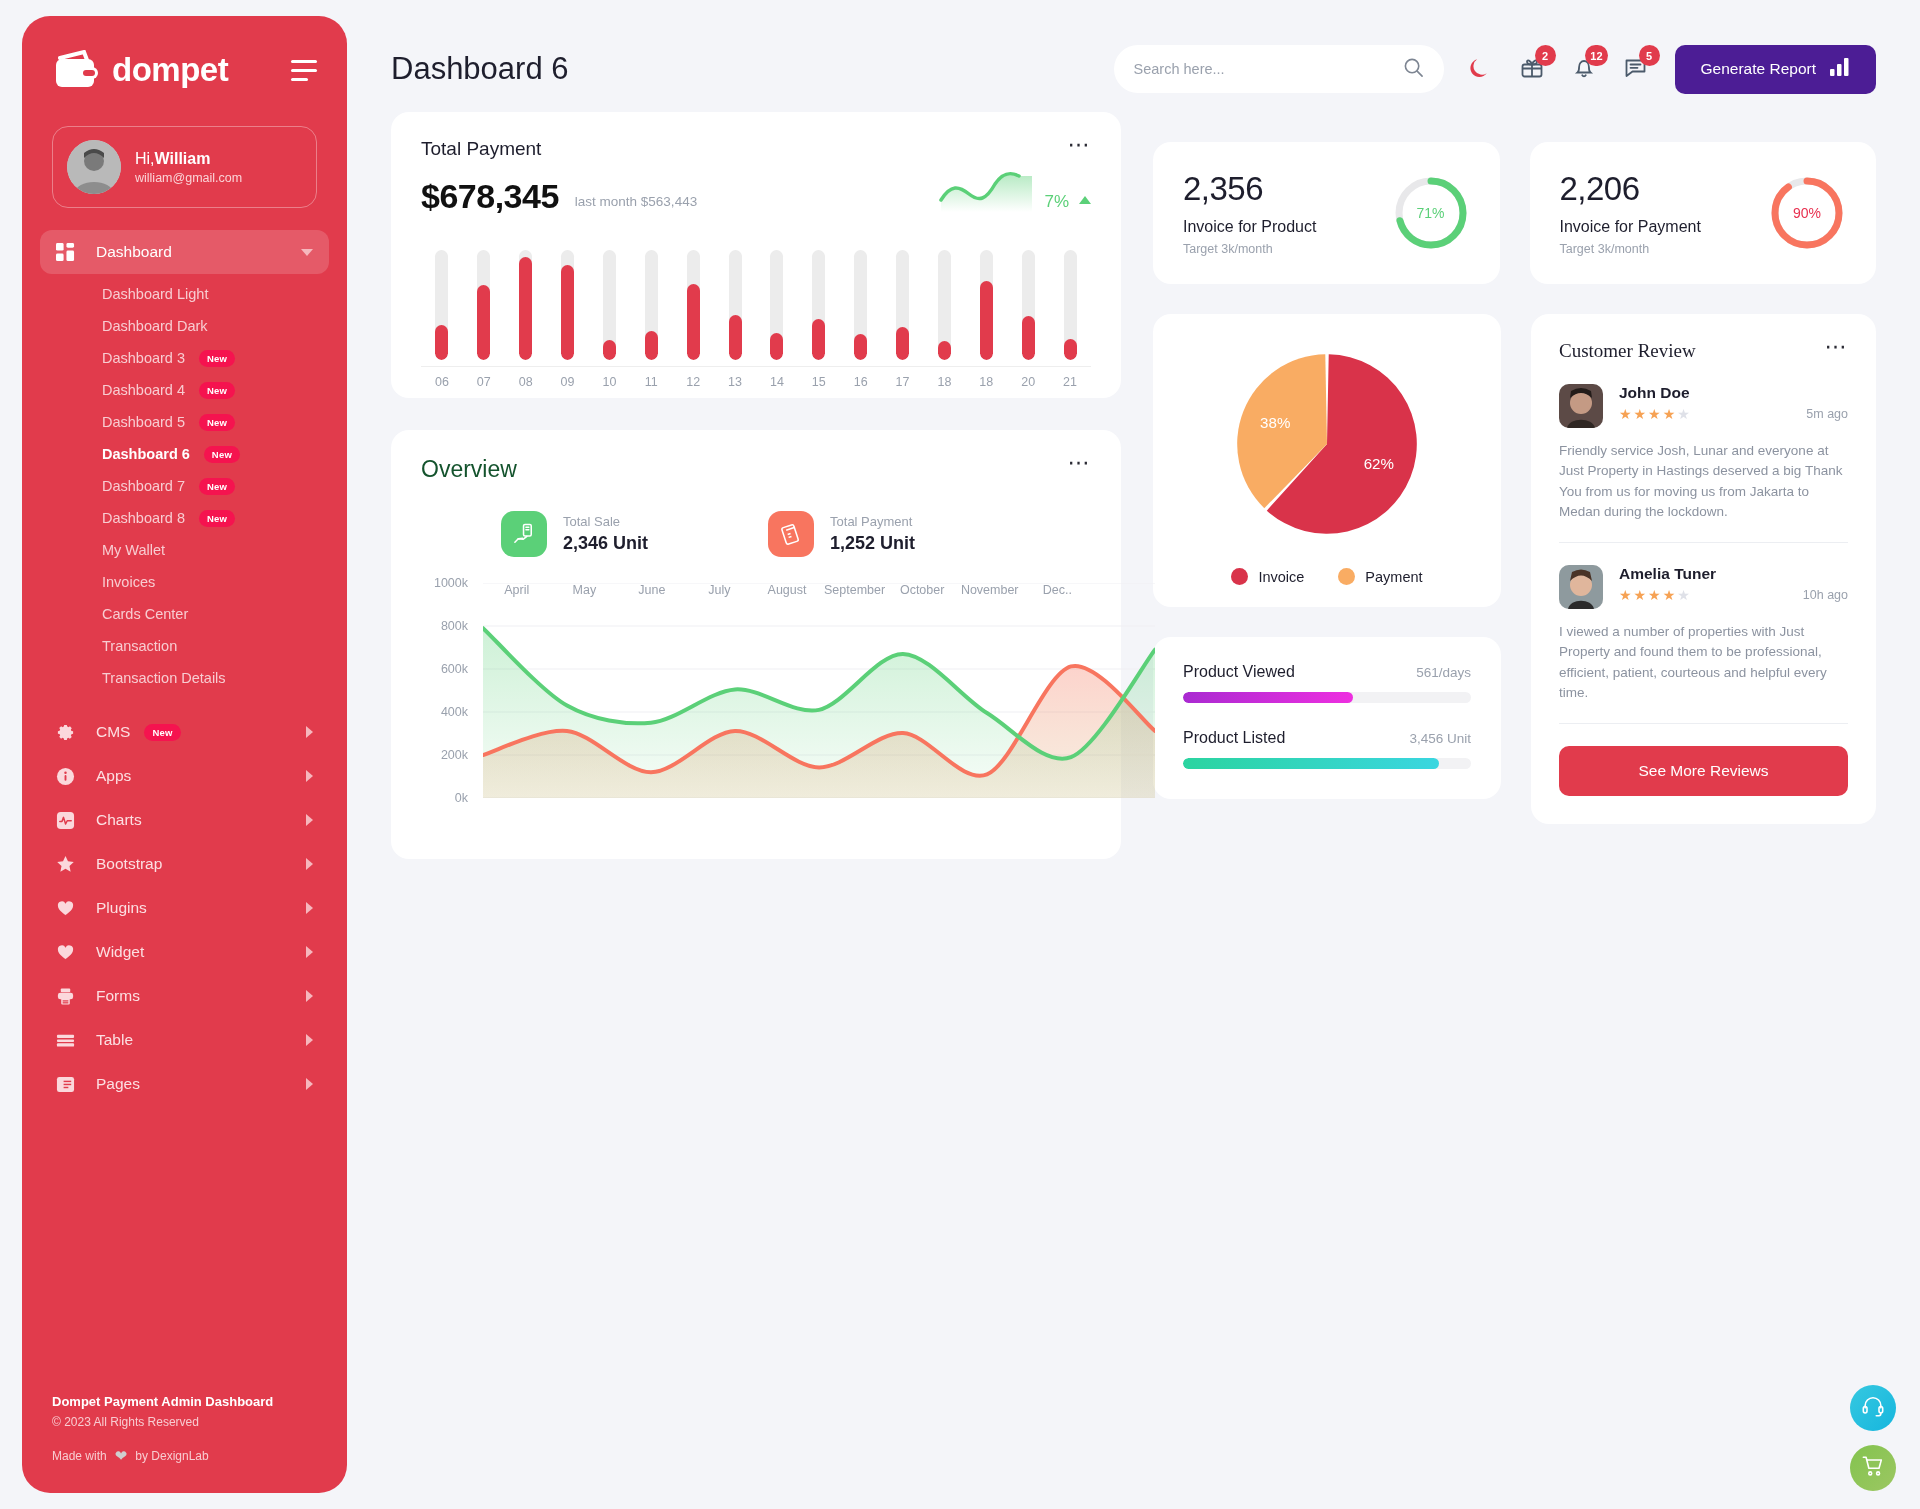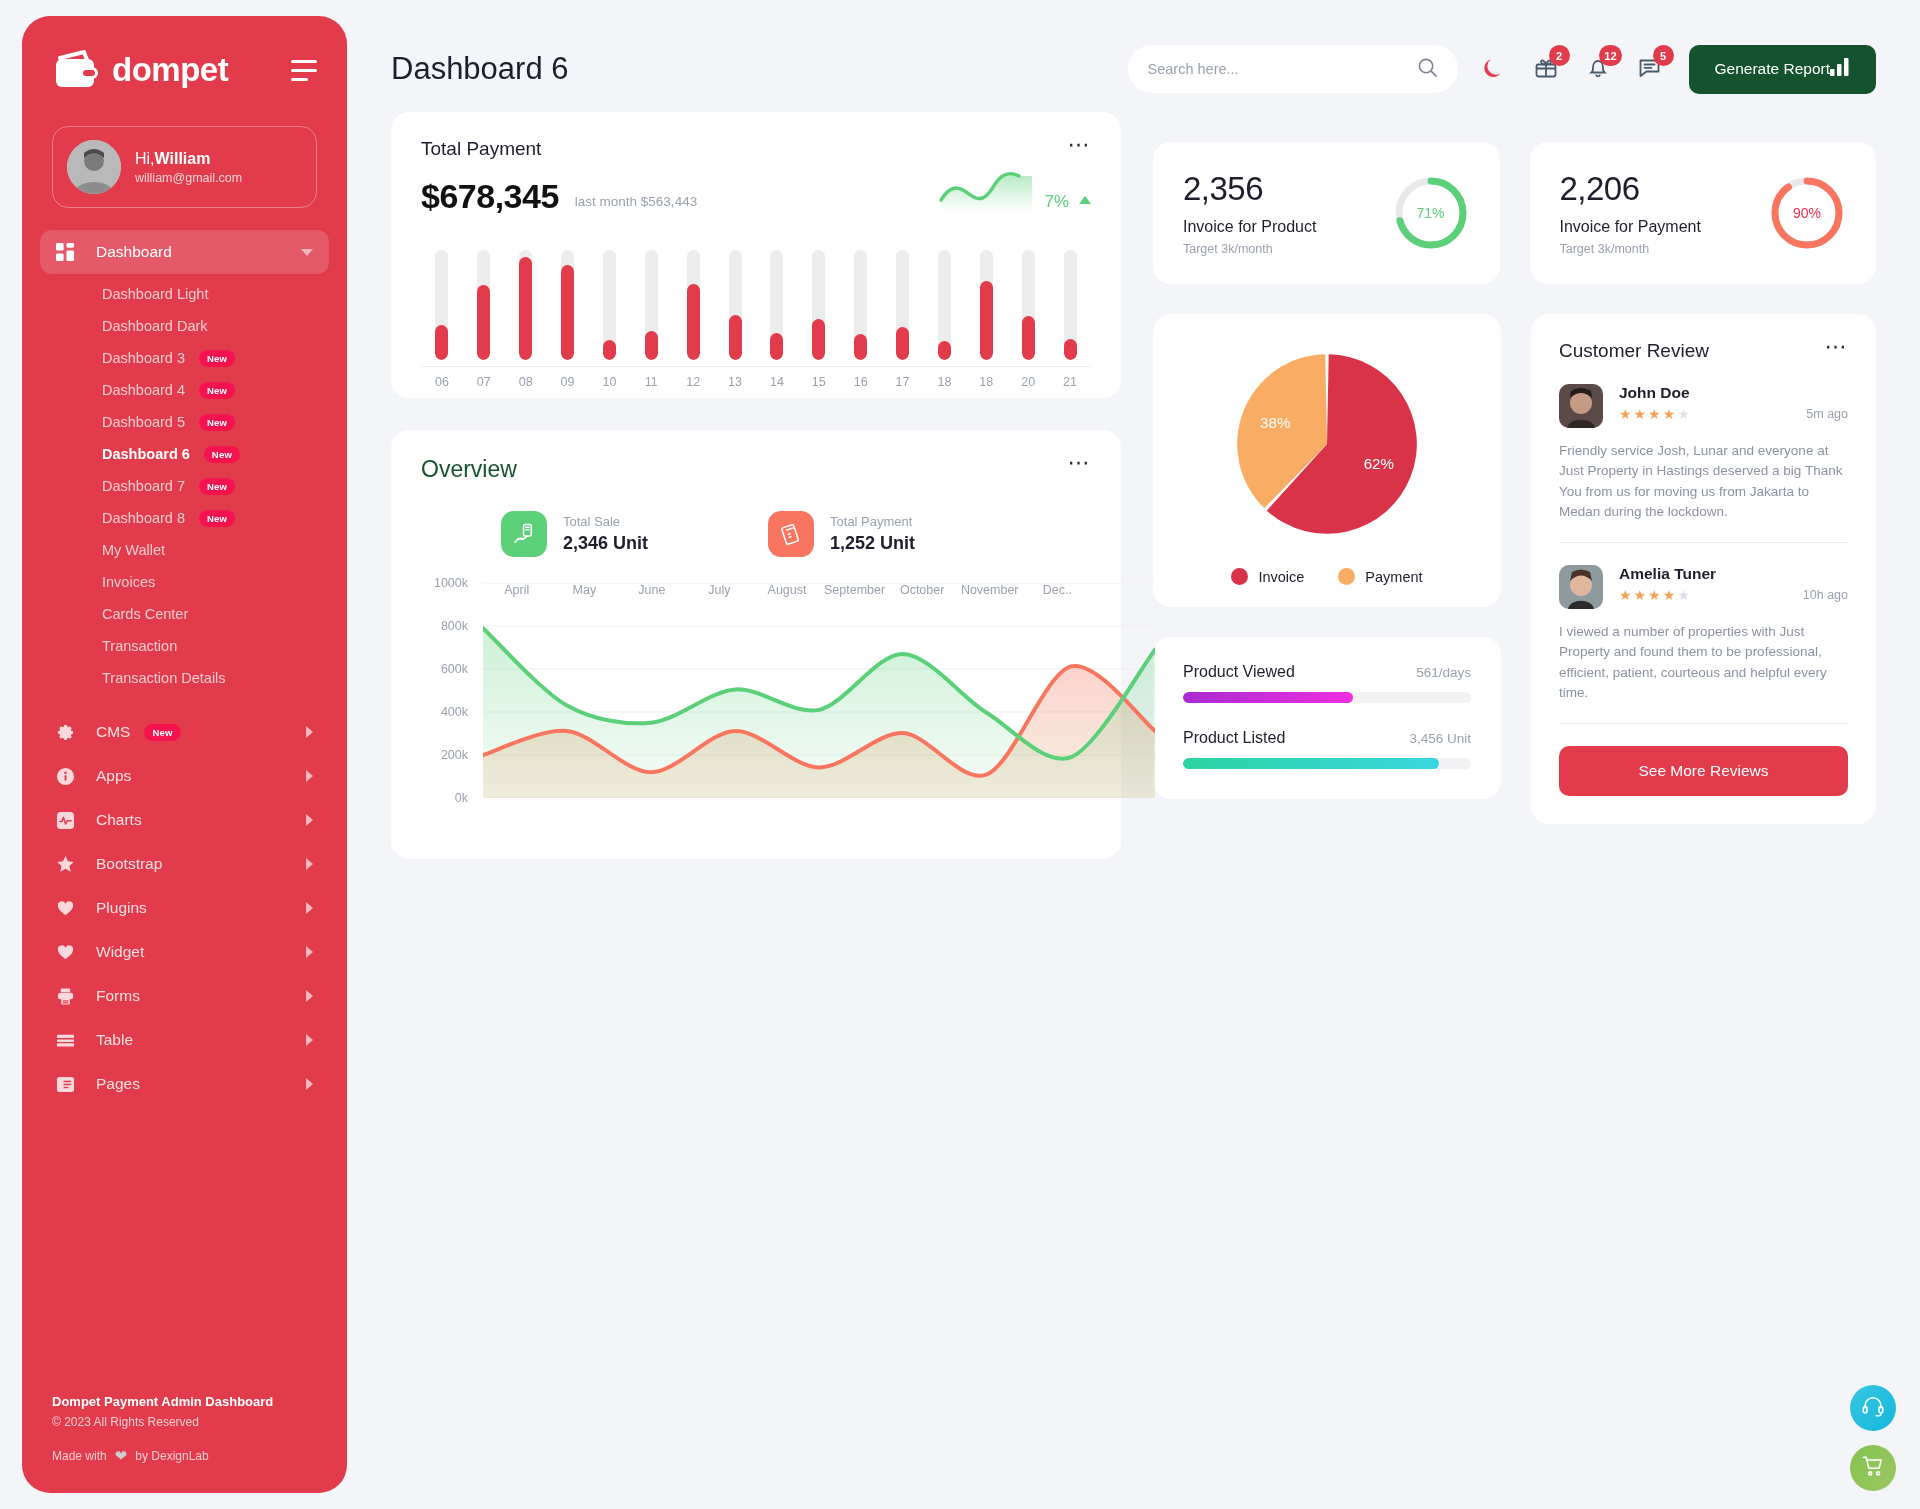--- a/index.html
+++ b/index.html
@@ -108,24 +108,24 @@
   .searchbox input::placeholder { color: #9aa1ad; }
   .icon-btn { position: relative; cursor: pointer; display:flex; align-items:center; justify-content:center; }
   .ic-badge {
     position: absolute; top: -9px; right: -11px;
     min-width: 21px; height: 21px; padding: 0 5px;
     background: #e13b4c; color: #fff; border-radius: 11px;
     font-size: 11px; font-weight: 700;
     display: flex; align-items: center; justify-content: center;
   }
   .gen-btn {
-    background: #14532d; color: #fff; border: none; cursor: pointer;
+    background: #4c1d95; color: #fff; border: none; cursor: pointer;
     height: 49px; padding: 0 26px; border-radius: 10px;
     font-size: 15.5px; font-family: "Liberation Sans", sans-serif;
-    display: flex; align-items: center; 
+    display: flex; align-items: center; gap: 14px;
   }
 
   .grid { padding: 8px 44px 0 44px; display: flex; gap: 32px; }
   .col-left { width: 730px; flex: none; }
   .col-right { flex: 1; }
 
   .card { background: #fff; border-radius: 18px; }
   .dots { color: #2b2b35; font-size: 22px; letter-spacing: 1.5px; cursor: pointer; line-height: .6; }
 
   
@@ -199,21 +199,21 @@
 
   .prog-card { padding: 26px 30px 30px 30px; }
   .prog-row-head { display: flex; align-items: baseline; }
   .prog-name { font-size: 16px; color: #1e1e2d; }
   .prog-val { margin-left: auto; font-size: 13.5px; color: #9aa1ad; }
   .prog-track { height: 11px; background: #f2f2f4; border-radius: 6px; margin-top: 11px; overflow: hidden; }
   .prog-fill { height: 100%; border-radius: 6px; }
 
   .rev-card { padding: 26px 28px 28px 28px; }
   .rev-head { display: flex; align-items: flex-start; }
-  .rev-title { font-size: 19px; color: #1e1e2d; }
+  .rev-title { font-size: 19px; color: #1e1e2d; font-family: Liberation Serif, serif; }
   .review { margin-top: 22px; }
   .rev-top { display: flex; align-items: flex-start; gap: 16px; }
   .rev-av { width: 44px; height: 44px; border-radius: 10px; overflow: hidden; flex: none; background:#ddd; }
   .rev-meta { flex: 1; }
   .rev-name { font-size: 15.5px; font-weight: 700; color: #1e1e2d; }
   .rev-starsrow { display: flex; align-items: center; margin-top: 4px; }
   .stars { font-size: 14px; letter-spacing: 2px; color: #f6a254; }
   .stars .off { color: #dfe1e8; }
   .rev-time { margin-left: auto; font-size: 12.5px; color: #9aa1ad; }
   .rev-text { font-size: 13.5px; line-height: 1.5; color: #8c93a0; margin-top: 13px; }

